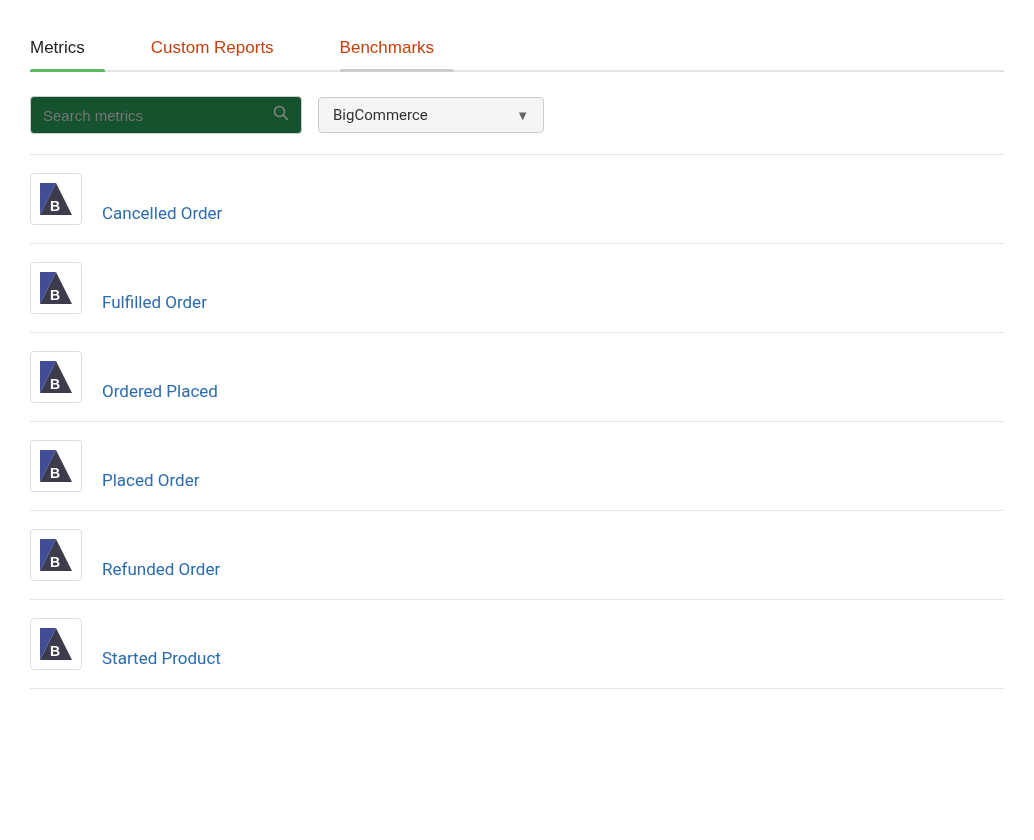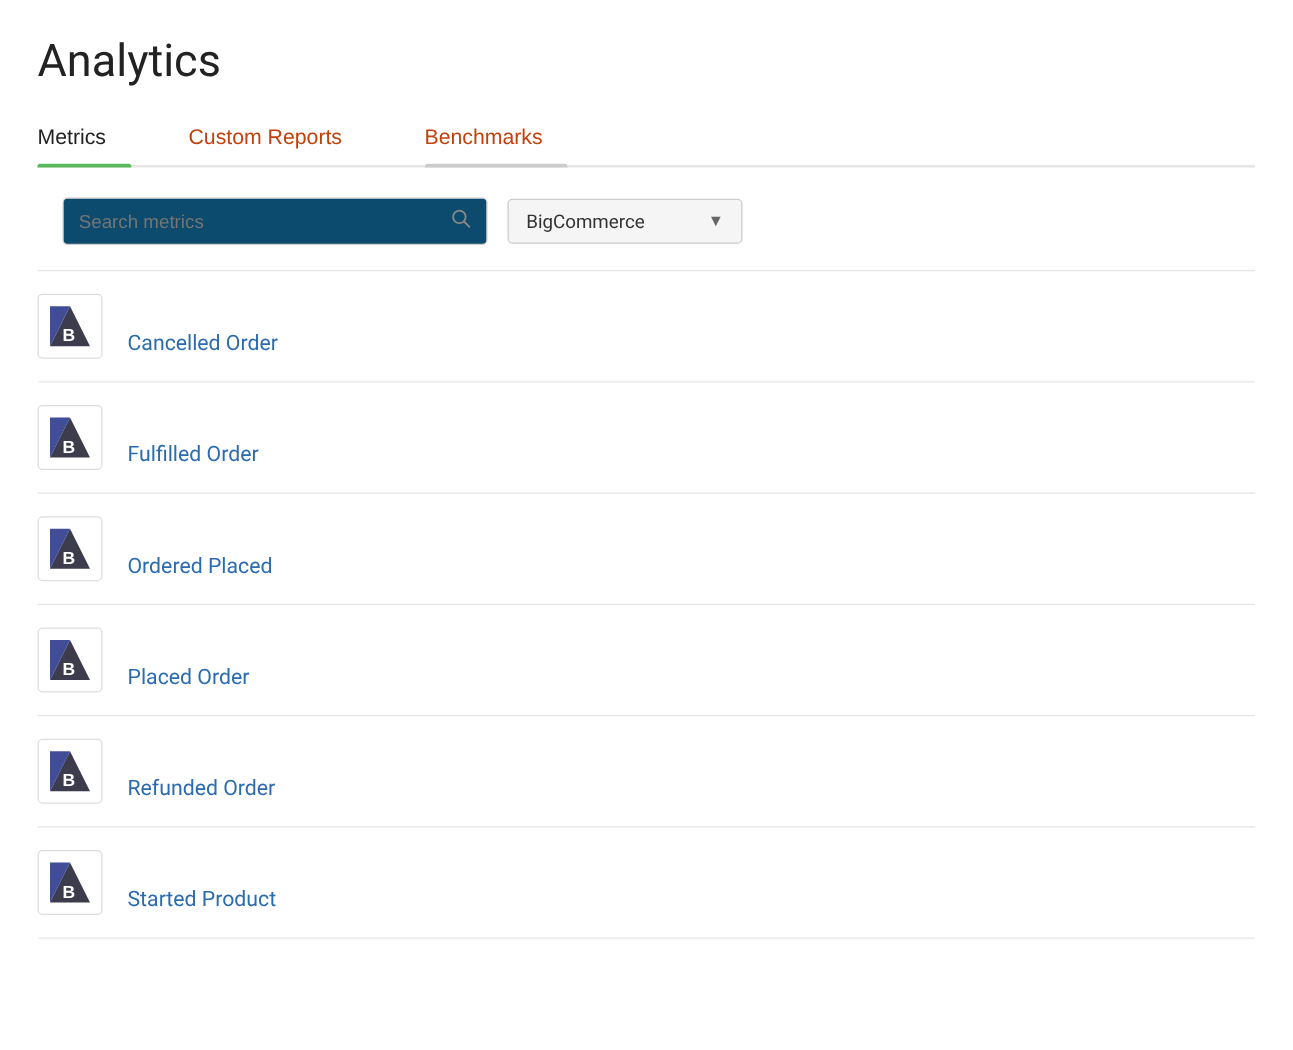--- a/index.html
+++ b/index.html
@@ -83,23 +83,22 @@
       gap: 16px;
       margin-bottom: 20px;
     }
 
     .search-box {
       display: flex;
       align-items: center;
       border: 1.5px solid #ccc;
       border-radius: 4px;
       padding: 8px 12px;
-      width: 340px;
-      background: #0c4a6e;
-      margin-left: 20px;
+      width: 272px;
+      background: #14532d;
     }
 
     .search-box input {
       border: none;
       outline: none;
       font-size: 15px;
       color: #999;
       flex: 1;
       background: transparent;
     }
@@ -108,21 +107,21 @@
       color: #888;
       font-size: 16px;
     }
 
     .dropdown {
       display: flex;
       align-items: center;
       border: 1.5px solid #ccc;
       border-radius: 4px;
       padding: 8px 14px;
-      width: 188px;
+      width: 226px;
       background: #f5f5f5;
       cursor: pointer;
       justify-content: space-between;
       font-size: 15px;
       color: #333;
     }
 
     .dropdown-arrow {
       color: #666;
       font-size: 13px;
@@ -175,21 +174,20 @@
       font-size: 17px;
       color: #2b6cb0;
       text-decoration: none;
       margin-top: 28px;
     }
   </style>
 </head>
 <body>
 
 <div class="page-header">
-  <h1 class="page-title">Analytics</h1>
   <nav class="tabs">
     <button class="tab active">Metrics</button>
     <button class="tab">Custom Reports</button>
     <button class="tab benchmarks">Benchmarks</button>
   </nav>
 </div>
 
 <div class="content">
   <div class="filters-row">
     <div class="search-box">

